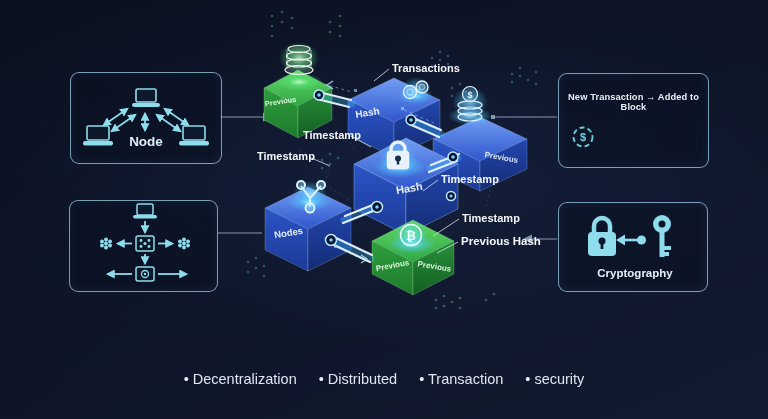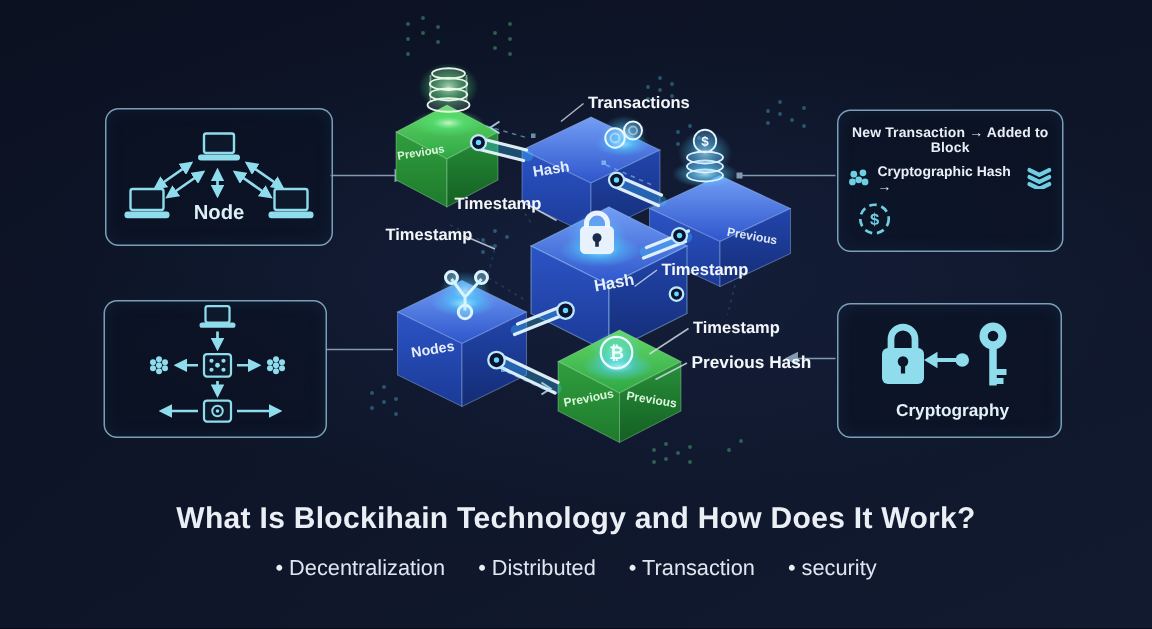--- a/index.html
+++ b/index.html
@@ -392,39 +392,20 @@
       <g>
         <rect x="66" y="66" width="18" height="14" rx="2" stroke="#8fdcec" stroke-width="1.5" fill="rgba(20,40,60,0.3)"></rect>
         <circle cx="75" cy="73" r="3.5" stroke="#8fdcec" stroke-width="1.3" fill="none"></circle>
         <circle cx="75" cy="73" r="1.2" fill="#8fdcec"></circle>
       </g>
     </svg>
   </div>
 
   <div class="panel panel-tr">
     <div class="tr-row tr-row1">New Transaction → Added to Block</div>
-    <div class="tr-row tr-row2">
-      <svg width="16" height="13" viewBox="0 0 16 13">
-        <g fill="#6fcfe2">
-          <circle cx="4.5" cy="4" r="2.4"></circle>
-            <circle cx="11" cy="3" r="2.4"></circle>
-          <circle cx="8" cy="8" r="2.4"></circle>
-            <circle cx="3.5" cy="9.5" r="2.4"></circle>
-            <circle cx="12.5" cy="9.5" r="2.4"></circle>
-        </g>
-      </svg>
-      <span>Cryptographic Hash →</span>
-      <svg width="19" height="15" viewBox="0 0 19 15">
-        <g stroke="#6fcfe2" stroke-width="3" fill="none" stroke-linecap="round" stroke-linejoin="round">
-          <path d="M2.5,2 L9.5,5.5 L16.5,2"></path>
-          <path d="M2.5,7 L9.5,10.5 L16.5,7"></path>
-          <path d="M2.5,12 L9.5,15.5 L16.5,12"></path>
-        </g>
-      </svg>
-    </div>
     <div class="tr-row tr-row3">
       <svg width="24" height="24" viewBox="0 0 24 24">
         <circle cx="12" cy="12" r="9.5" stroke="#6fcfe2" stroke-width="1.8" fill="none" stroke-dasharray="5 3.2"></circle>
         <text x="12" y="16" text-anchor="middle" font-size="11" font-weight="700" fill="#6fcfe2">$</text>
       </svg>
     </div>
   </div>
 
   <div class="panel panel-br">
     <svg viewBox="0 0 148 88" width="148" height="88">
@@ -443,20 +424,19 @@
         <circle cx="103" cy="21" r="9"></circle>
         <circle cx="103" cy="21" r="3.5" fill="#0d1528"></circle>
         <rect x="100.5" y="29" width="5" height="25"></rect>
         <rect x="105" y="43" width="7" height="4"></rect>
         <rect x="105" y="49" width="5" height="4"></rect>
       </g>
       <text x="76" y="74" text-anchor="middle" font-size="11.5" font-weight="600" fill="#e2f2f8">Cryptography</text>
     </svg>
   </div>
 
-  <div class="footer-title">What Is Blockihain Technology and How Does It Work?</div>
   <div class="footer-bullets">
     <span>Decentralization</span>
     <span>Distributed</span>
     <span>Transaction</span>
     <span>security</span>
   </div>
 </div>
 
 </body></html>

